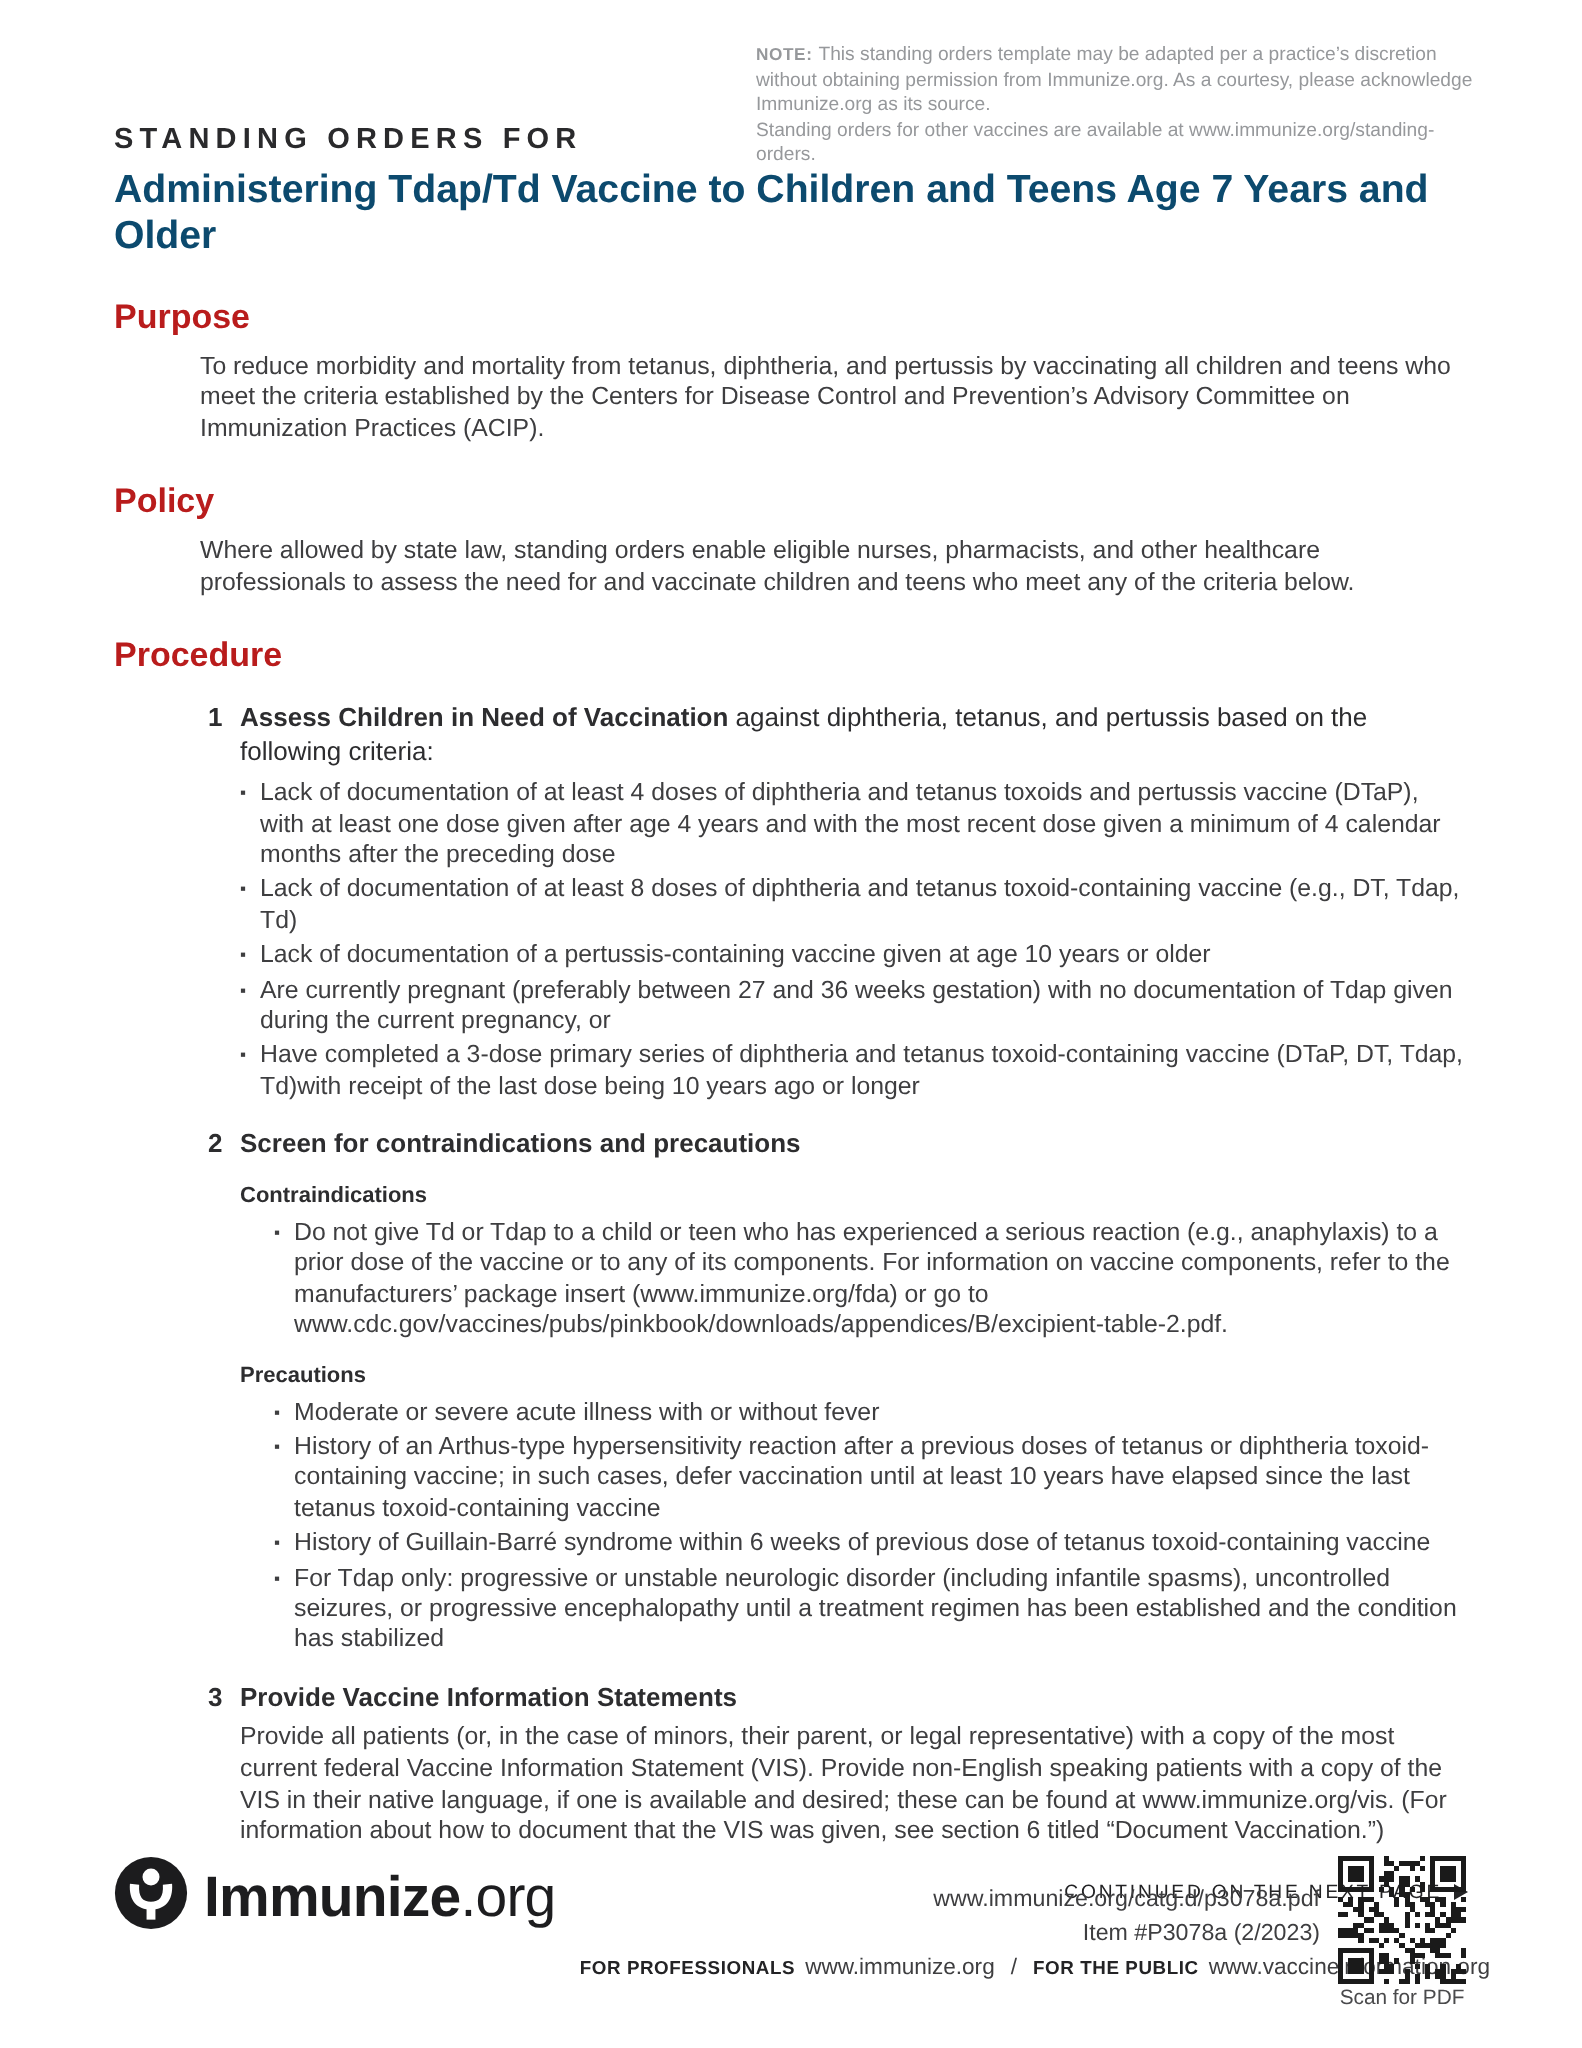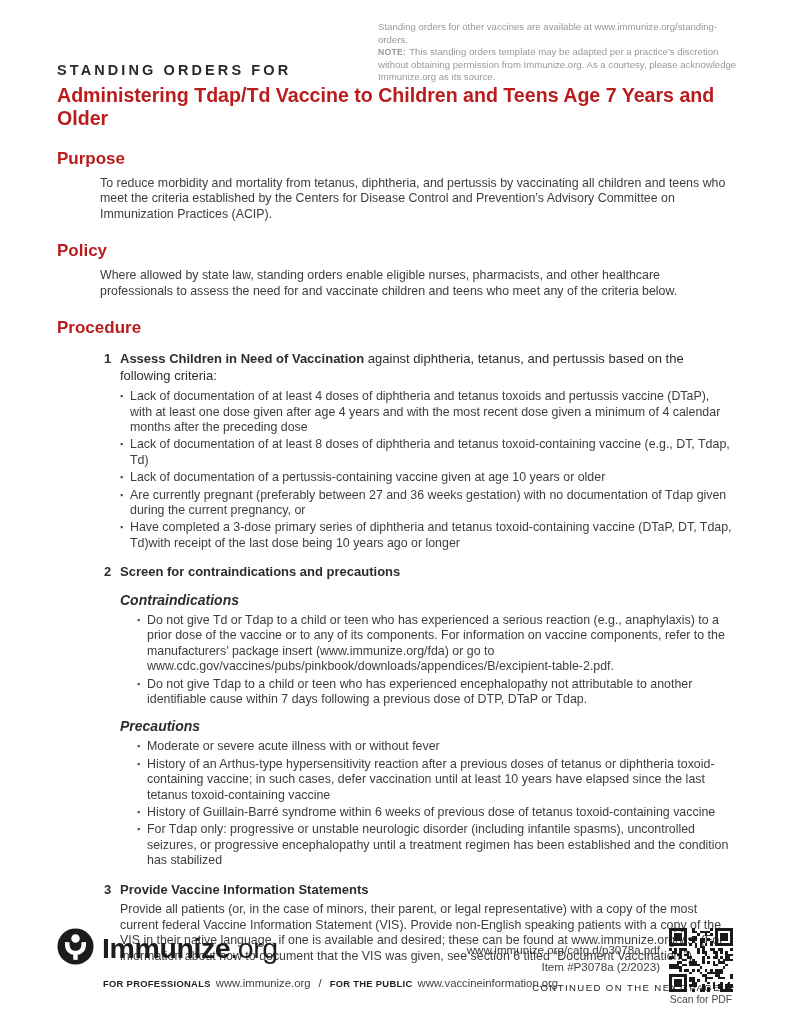--- a/index.html
+++ b/index.html
@@ -19,21 +19,21 @@
     font-size: 9.6px; line-height: 12.6px; color: #96989b;
   }
   .note-label { font-weight: 700; font-size: 8.6px; letter-spacing: .3px; margin-right: 3px; }
 
   .content { padding: 62px 57px 2px 57px; }
 
   .kicker {
     font-size: 14.5px; font-weight: 700; letter-spacing: 3.1px; color: #2a2a2c;
   }
   .title {
-    margin: 6px 0 0 0; font-size: 19.6px; font-weight: 700; color: #b91c1c; letter-spacing: 0;
+    margin: 6px 0 0 0; font-size: 19.6px; font-weight: 700; color: #0c4a6e; letter-spacing: 0;
   }
 
   h2.sec {
     margin: 19px 0 7px 0; font-size: 17px; font-weight: 700; color: #b91c1c;
   }
   .body-text {
     margin: 0 0 0 43px; font-size: 12.4px; line-height: 15.4px; color: #3e3e40; max-width: 636px;
   }
 
   .step { margin-left: 47px; margin-top: 13px; }
@@ -41,56 +41,56 @@
   .step-num { font-weight: 700; flex: none; width: 10px; margin-right: 6px; }
   .step-title b { font-weight: 700; }
 
   .bullets { margin-top: 5px; margin-left: 16px; max-width: 618px; }
   .bullets.sub { margin-left: 33px; max-width: 600px; }
   .bullet { display: flex; margin-top: 2px; font-size: 12.4px; line-height: 15.4px; }
   .marker { flex: none; width: 10px; font-size: 8.5px; line-height: 15.4px; color: #3e3e40; }
   .marker::before { content: "▪"; }
 
   .subhead {
-    margin: 11px 0 0 16px; font-size: 14px; font-weight: 700; font-style: italic; color: #2d2d2f;
+    margin: 11px 0 0 16px; font-size: 11px; font-weight: 700; color: #2d2d2f;
   }
 
   .step-body { margin: 4px 0 0 16px; font-size: 12.4px; line-height: 15.6px; max-width: 620px; color: #3e3e40; }
 
   .continued {
     display: flex; justify-content: flex-end; align-items: center; gap: 6px;
     margin-top: 17px; font-size: 9.6px; font-weight: 400; letter-spacing: 1.4px; color: #232325;
   }
   .tri { width: 0; height: 0; border-left: 7px solid #232325; border-top: 4.5px solid transparent; border-bottom: 4.5px solid transparent; }
 
   
   .footer { position: absolute; left: 57px; right: 46px; top: 928px; height: 86px; }
   .logo-row { display: flex; align-items: center; gap: 8px; }
   .logo-text { font-size: 28.5px; color: #1d1d1f; letter-spacing: -0.4px; line-height: 1; }
   .logo-main { font-weight: 700; }
   .logo-suffix { font-weight: 400; }
-  .links-row { margin: 8px 0 0 46px; display: flex; align-items: baseline; gap: 5px; font-size: 11.3px; color: #3e3e40; }
+  .links-row { margin: 8px 0 0 46px; display: flex; align-items: baseline; gap: 5px; font-size: 11.3px; color: #3e3e40; justify-content: flex-end; }
   .link-label { font-weight: 700; font-size: 9.4px; letter-spacing: .3px; color: #232325; }
   .links-sep { margin: 0 3px; }
 
   .footer-right { position: absolute; right: 12px; top: 0; display: flex; gap: 9px; align-items: flex-start; }
   .url-lines { margin-top: 13px; text-align: right; font-size: 11.6px; line-height: 17px; color: #3e3e40; }
   .qr-block { width: 64px; text-align: center; }
   .qr-block svg { display: block; width: 64px; height: 64px; }
   .qr-caption { margin-top: 2px; font-size: 10.4px; color: #4a4a4c; }
   a.plain { color: inherit; text-decoration: none; }
 </style>
 </head>
 <body>
 
 <div class="page">
 
   <div class="note">
+    <div><span class="note-label">NOTE:</span><span>This standing orders template may be adapted per a practice’s discretion without obtaining permission from Immunize.org. As a courtesy, please acknowledge Immunize.org as its source.</span></div>
     <div>Standing orders for other vaccines are available at www.immunize.org/standing-orders.</div>
-    <div><span class="note-label">NOTE:</span><span>This standing orders template may be adapted per a practice’s discretion without obtaining permission from Immunize.org. As a courtesy, please acknowledge Immunize.org as its source.</span></div>
   </div>
 
   <div class="content">
 
     <div class="kicker">STANDING ORDERS FOR</div>
     <h1 class="title">Administering Tdap/Td Vaccine to Children and Teens Age 7 Years and Older</h1>
 
     <h2 class="sec">Purpose</h2>
     <p class="body-text">To reduce morbidity and mortality from tetanus, diphtheria, and pertussis by vaccinating all children and teens who meet the criteria established by the Centers for Disease Control and Prevention’s Advisory Committee on Immunization Practices (ACIP).</p>
 
@@ -139,24 +139,20 @@
         <div class="step-title"><b>Screen for contraindications and precautions</b></div>
       </div>
       <div class="subhead">Contraindications</div>
       <div class="bullets sub">
 
           <div class="bullet">
             <span class="marker"></span>
             <span>Do not give Td or Tdap to a child or teen who has experienced a serious reaction (e.g., anaphylaxis) to a prior dose of the vaccine or to any of its components. For information on vaccine components, refer to the manufacturers’ package insert (www.immunize.org/fda) or go to www.cdc.gov/vaccines/pubs/pinkbook/downloads/appendices/B/excipient-table-2.pdf.</span>
           </div>
 
-          <div class="bullet">
-            <span class="marker"></span>
-            <span>Do not give Tdap to a child or teen who has experienced encephalopathy not attributable to another identifiable cause within 7 days following a previous dose of DTP, DTaP or Tdap.</span>
-          </div>
         </div>
       <div class="subhead">Precautions</div>
       <div class="bullets sub">
 
           <div class="bullet">
             <span class="marker"></span>
             <span>Moderate or severe acute illness with or without fever</span>
           </div>
 
           <div class="bullet">

